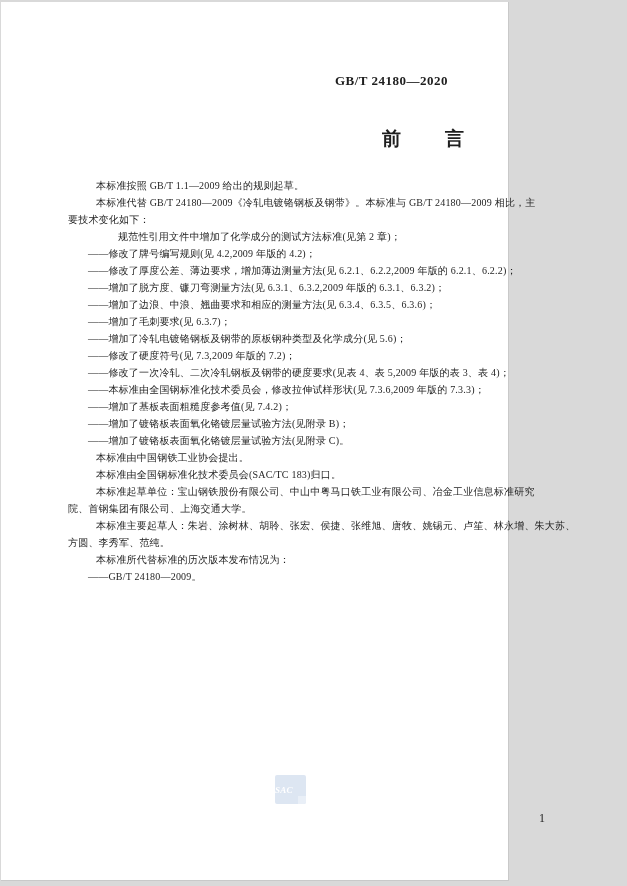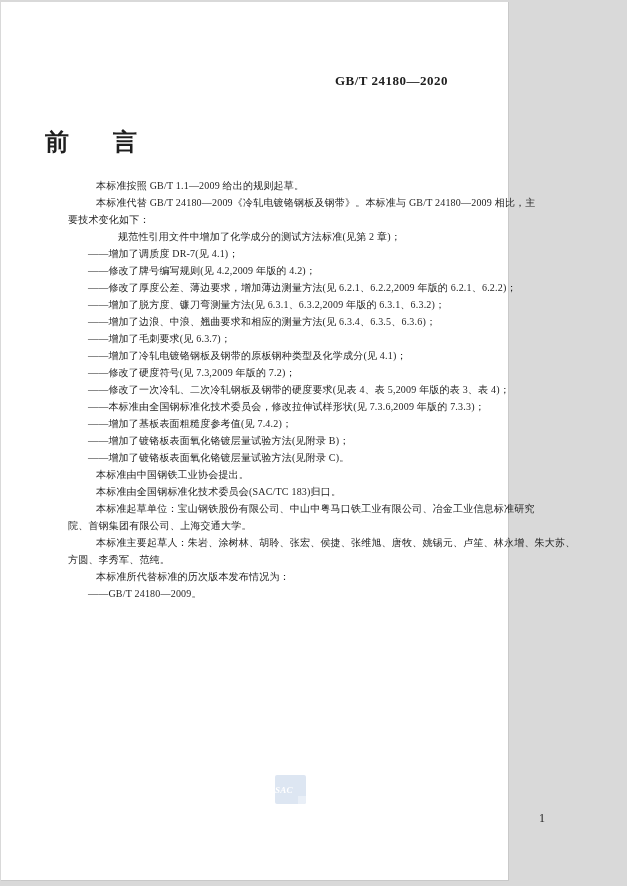--- a/index.html
+++ b/index.html
@@ -23,22 +23,22 @@
     position: absolute;
     top: 71px; right: 60px;
     font-size: 13px;
     font-weight: bold;
     letter-spacing: 0.5px;
     white-space: nowrap;
   }
   .fw-title {
     position: absolute;
     top: 124px; left: 0; right: 0;
-    text-align: left;
-    font-size: 24px;
+    text-align: right;
+    font-size: 19px;
     font-weight: bold;
     letter-spacing: 44px;
     padding-left: 44px; 
     white-space: nowrap;
   }
   .body-block {
     position: absolute;
     top: 175px; left: 67px;
     width: 497px;
   }
@@ -88,27 +88,26 @@
 
   <div class="doc-number">GB/T 24180—2020</div>
 
   <h1 class="fw-title">前言</h1>
 
   <div class="body-block">
       <p class="line-para">本标准按照 GB/T 1.1—2009 给出的规则起草。</p>
       <p class="line-para">本标准代替 GB/T 24180—2009《冷轧电镀铬钢板及钢带》。本标准与 GB/T 24180—2009 相比，主</p>
       <p class="line-cont">要技术变化如下：</p>
       <p class="line-sub">规范性引用文件中增加了化学成分的测试方法标准(见第 2 章)；</p>
-      <p class="line-item">——增加了调质度 DR-7(见 4.1)；</p>
       <p class="line-item">——修改了牌号编写规则(见 4.2,2009 年版的 4.2)；</p>
       <p class="line-item">——修改了厚度公差、薄边要求，增加薄边测量方法(见 6.2.1、6.2.2,2009 年版的 6.2.1、6.2.2)；</p>
       <p class="line-item">——增加了脱方度、镰刀弯测量方法(见 6.3.1、6.3.2,2009 年版的 6.3.1、6.3.2)；</p>
       <p class="line-item">——增加了边浪、中浪、翘曲要求和相应的测量方法(见 6.3.4、6.3.5、6.3.6)；</p>
       <p class="line-item">——增加了毛刺要求(见 6.3.7)；</p>
-      <p class="line-item">——增加了冷轧电镀铬钢板及钢带的原板钢种类型及化学成分(见 4.1)；</p>
+      <p class="line-item">——增加了冷轧电镀铬钢板及钢带的原板钢种类型及化学成分(见 5.6)；</p>
       <p class="line-item">——修改了硬度符号(见 7.3,2009 年版的 7.2)；</p>
       <p class="line-item">——修改了一次冷轧、二次冷轧钢板及钢带的硬度要求(见表 4、表 5,2009 年版的表 3、表 4)；</p>
       <p class="line-item">——本标准由全国钢标准化技术委员会，修改拉伸试样形状(见 7.3.6,2009 年版的 7.3.3)；</p>
       <p class="line-item">——增加了基板表面粗糙度参考值(见 7.4.2)；</p>
       <p class="line-item">——增加了镀铬板表面氧化铬镀层量试验方法(见附录 B)；</p>
       <p class="line-item">——增加了镀铬板表面氧化铬镀层量试验方法(见附录 C)。</p>
       <p class="line-para">本标准由中国钢铁工业协会提出。</p>
       <p class="line-para">本标准由全国钢标准化技术委员会(SAC/TC 183)归口。</p>
       <p class="line-para">本标准起草单位：宝山钢铁股份有限公司、中山中粤马口铁工业有限公司、冶金工业信息标准研究</p>
       <p class="line-cont">院、首钢集团有限公司、上海交通大学。</p>

